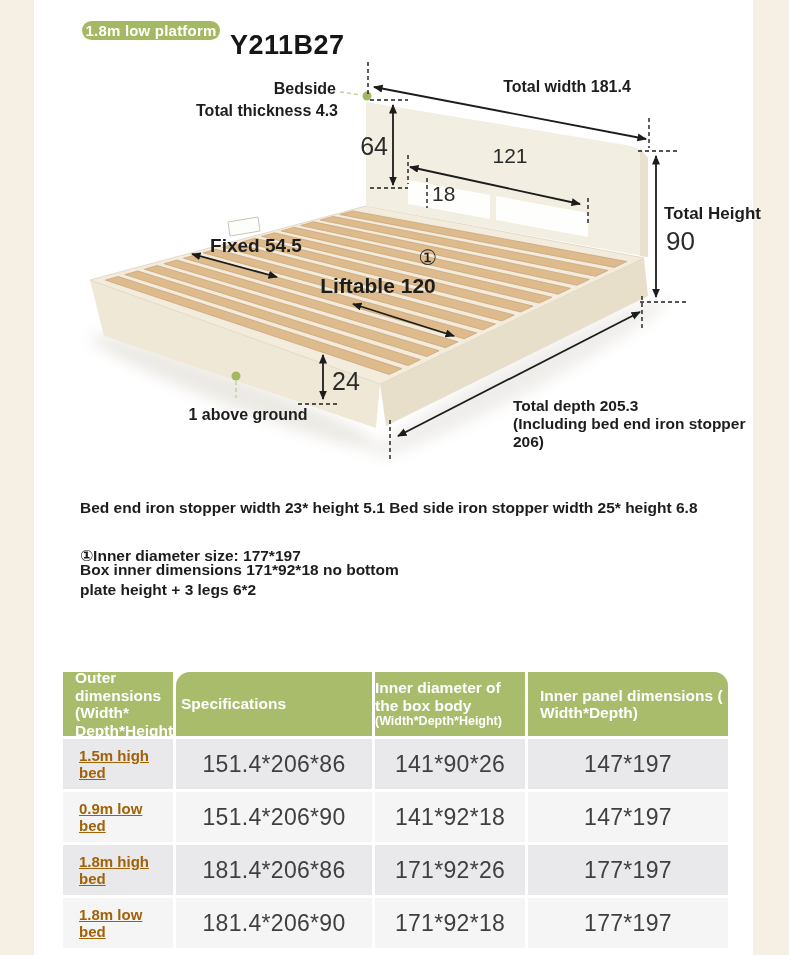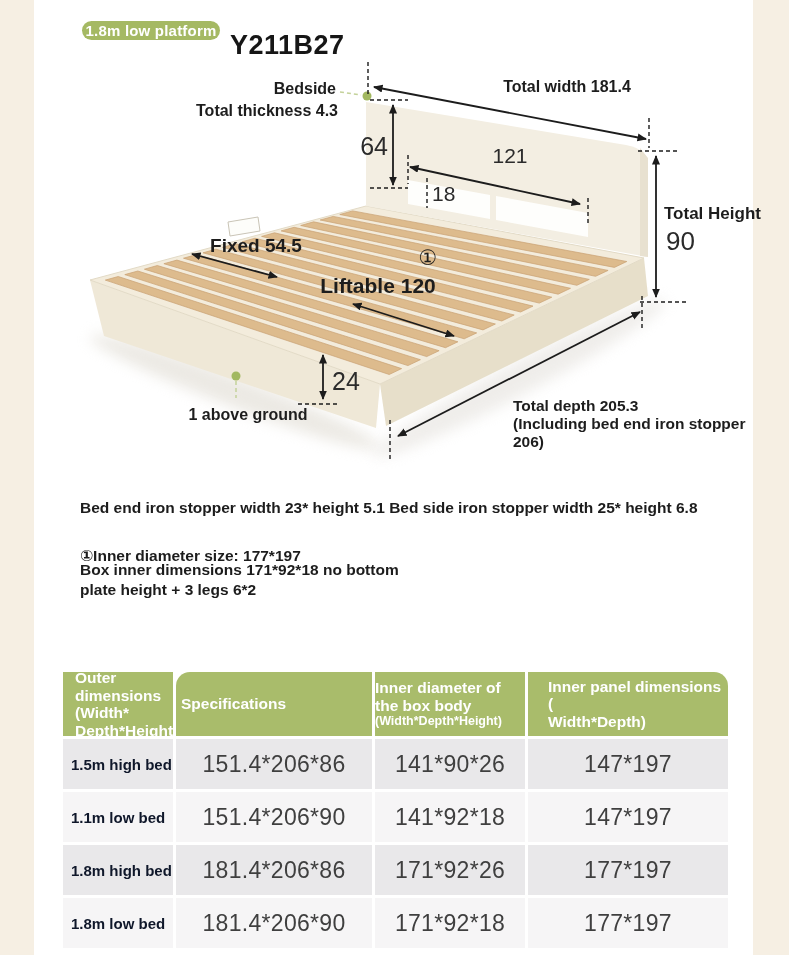--- a/index.html
+++ b/index.html
@@ -30,26 +30,26 @@
   #note3{top:560px;}
 
   
   #spec-table{position:absolute;left:63px;top:672px;width:665px;
     display:grid;grid-template-columns:110px 196px 150px 200px;grid-template-rows:64px 50px 50px 50px 50px;gap:3px;}
   .th{background:#a9bc6b;color:#ffffff;display:flex;flex-direction:column;justify-content:center;
     font-size:15.5px;font-weight:bold;line-height:17.5px;}
   .th.h0{border-top-left-radius:14px;padding-left:5px;}
   .th.h1{padding-left:12px;}
   .th.h2{align-items:flex-start;text-align:center;}
-  .th.h3{border-top-right-radius:14px;padding-left:20px;}
+  .th.h3{border-top-right-radius:14px;padding-left:12px;}
   .th .sub{font-size:12.5px;font-weight:bold;line-height:15px;}
   .td{display:flex;align-items:center;}
   .td.even{background:#e9e8ea;}
   .td.odd{background:#f6f5f6;}
-  .td.c0{font-size:15px;font-weight:bold;color:#0f172a;padding-left:8px;}
+  .td.c0{font-size:15px;font-weight:bold;color:#a16207;padding-left:16px;text-decoration:underline;}
   .td.c1,.td.c2,.td.c3{justify-content:center;font-size:23px;color:#3f3f3f;letter-spacing:.3px;}
 </style>
 </head>
 <body>
 
 <div id="stage">
   <div class="side-strip" id="strip-left"></div>
   <div class="side-strip" id="strip-right"></div>
 
   <div id="badge">
@@ -166,21 +166,21 @@
     </div>
     <div class="th h3">
       <span>Inner panel dimensions (</span>
       <span>Width*Depth)</span>
     </div>
 
   <div class="td c0 even">1.5m high bed</div>
       <div class="td c1 even">151.4*206*86</div>
       <div class="td c2 even">141*90*26</div>
       <div class="td c3 even">147*197</div>
-      <div class="td c0 odd">1.1m low bed</div>
+      <div class="td c0 odd">0.9m low bed</div>
       <div class="td c1 odd">151.4*206*90</div>
       <div class="td c2 odd">141*92*18</div>
       <div class="td c3 odd">147*197</div>
       <div class="td c0 even">1.8m high bed</div>
       <div class="td c1 even">181.4*206*86</div>
       <div class="td c2 even">171*92*26</div>
       <div class="td c3 even">177*197</div>
       <div class="td c0 odd">1.8m low bed</div>
       <div class="td c1 odd">181.4*206*90</div>
       <div class="td c2 odd">171*92*18</div>

